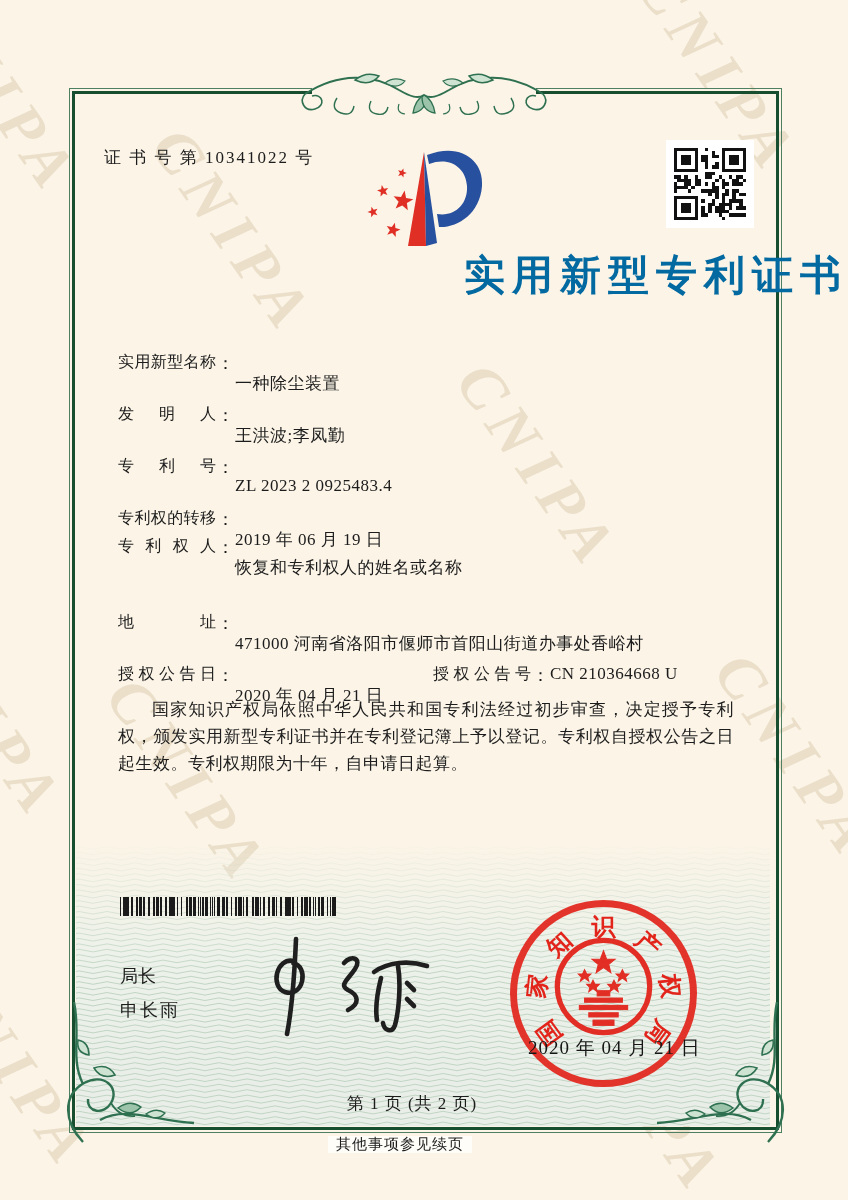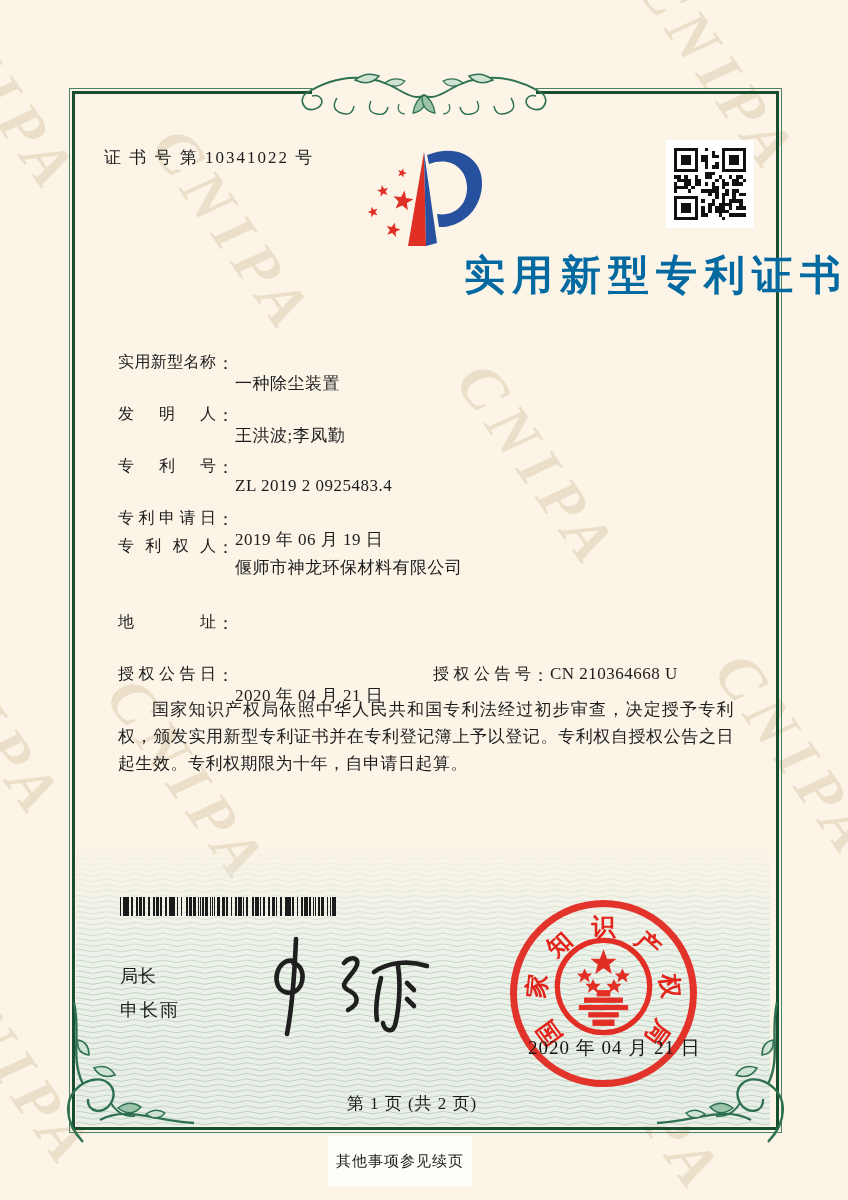--- a/index.html
+++ b/index.html
@@ -66,21 +66,21 @@
   
   #seal{position:absolute;left:510px;top:900px;width:187px;height:187px;z-index:7;}
   #seal-ring{position:absolute;inset:0;border:7px solid #e2241b;border-radius:50%;opacity:0.92;}
   .seal-ch{position:absolute;font-size:24px;font-weight:bold;color:#e2241b;z-index:2;
            font-family:"Liberation Serif","DejaVu Serif",serif;}
   #emblem{position:absolute;left:41px;top:34px;z-index:1;opacity:0.95;}
   #seal-date{position:absolute;left:528px;top:1035px;font-size:19px;letter-spacing:1px;z-index:8;color:#161616;}
 
   
   #page-no{position:absolute;left:72px;top:1092px;width:680px;text-align:center;font-size:17px;z-index:6;letter-spacing:1px;}
-  #cont-patch{position:absolute;left:328px;top:1136px;width:144px;height:50px;background:#fffdf7;z-index:6;
+  #cont-patch{position:absolute;left:328px;top:1136px;width:144px;height:17px;background:#fffdf7;z-index:6;
               display:flex;align-items:center;justify-content:center;}
   #cont-note{font-size:15px;letter-spacing:1px;}
 </style>
 </head>
 <body>
 
 <div id="page">
 
   <span class="wm" style="left:-40px;top:-25px">CNIPA</span>
   <span class="wm" style="left:680px;top:-45px">CNIPA</span>
@@ -358,35 +358,36 @@
       <span class="val">一种除尘装置</span>
   </div>
   <div class="row" style="top:404px">
     <span class="lbl">发明人</span>
       <span class="colon">：</span>
       <span class="val">王洪波;李凤勤</span>
   </div>
   <div class="row" style="top:456px">
     <span class="lbl">专利号</span>
       <span class="colon">：</span>
-      <span class="val">ZL 2019 2 0925483.4</span>
+      <span class="val">ZL 2023 2 0925483.4</span>
   </div>
   <div class="row" style="top:508px">
-    <span class="lbl">专利申请日</span>
+    <span class="lbl">专利权的转移</span>
       <span class="colon">：</span>
       <span class="val">2019 年 06 月 19 日</span>
   </div>
   <div class="row" style="top:536px">
     <span class="lbl">专利权人</span>
       <span class="colon">：</span>
-      <span class="val">偃师市神龙环保材料有限公司</span>
+      <span class="val">恢复和专利权人的姓名或名称</span>
   </div>
   <div class="row" style="top:612px">
     <span class="lbl">地址</span>
       <span class="colon">：</span>
+      <span class="val">471000 河南省洛阳市偃师市首阳山街道办事处香峪村</span>
   </div>
   <div class="row" style="top:664px">
     <span class="lbl">授权公告日</span>
       <span class="colon">：</span>
       <span class="val">2020 年 04 月 21 日</span>
     <span class="lbl2">授权公告号</span>
       <span class="colon2">：</span>
       <span class="val2">CN 210364668 U</span>
   </div>
 

